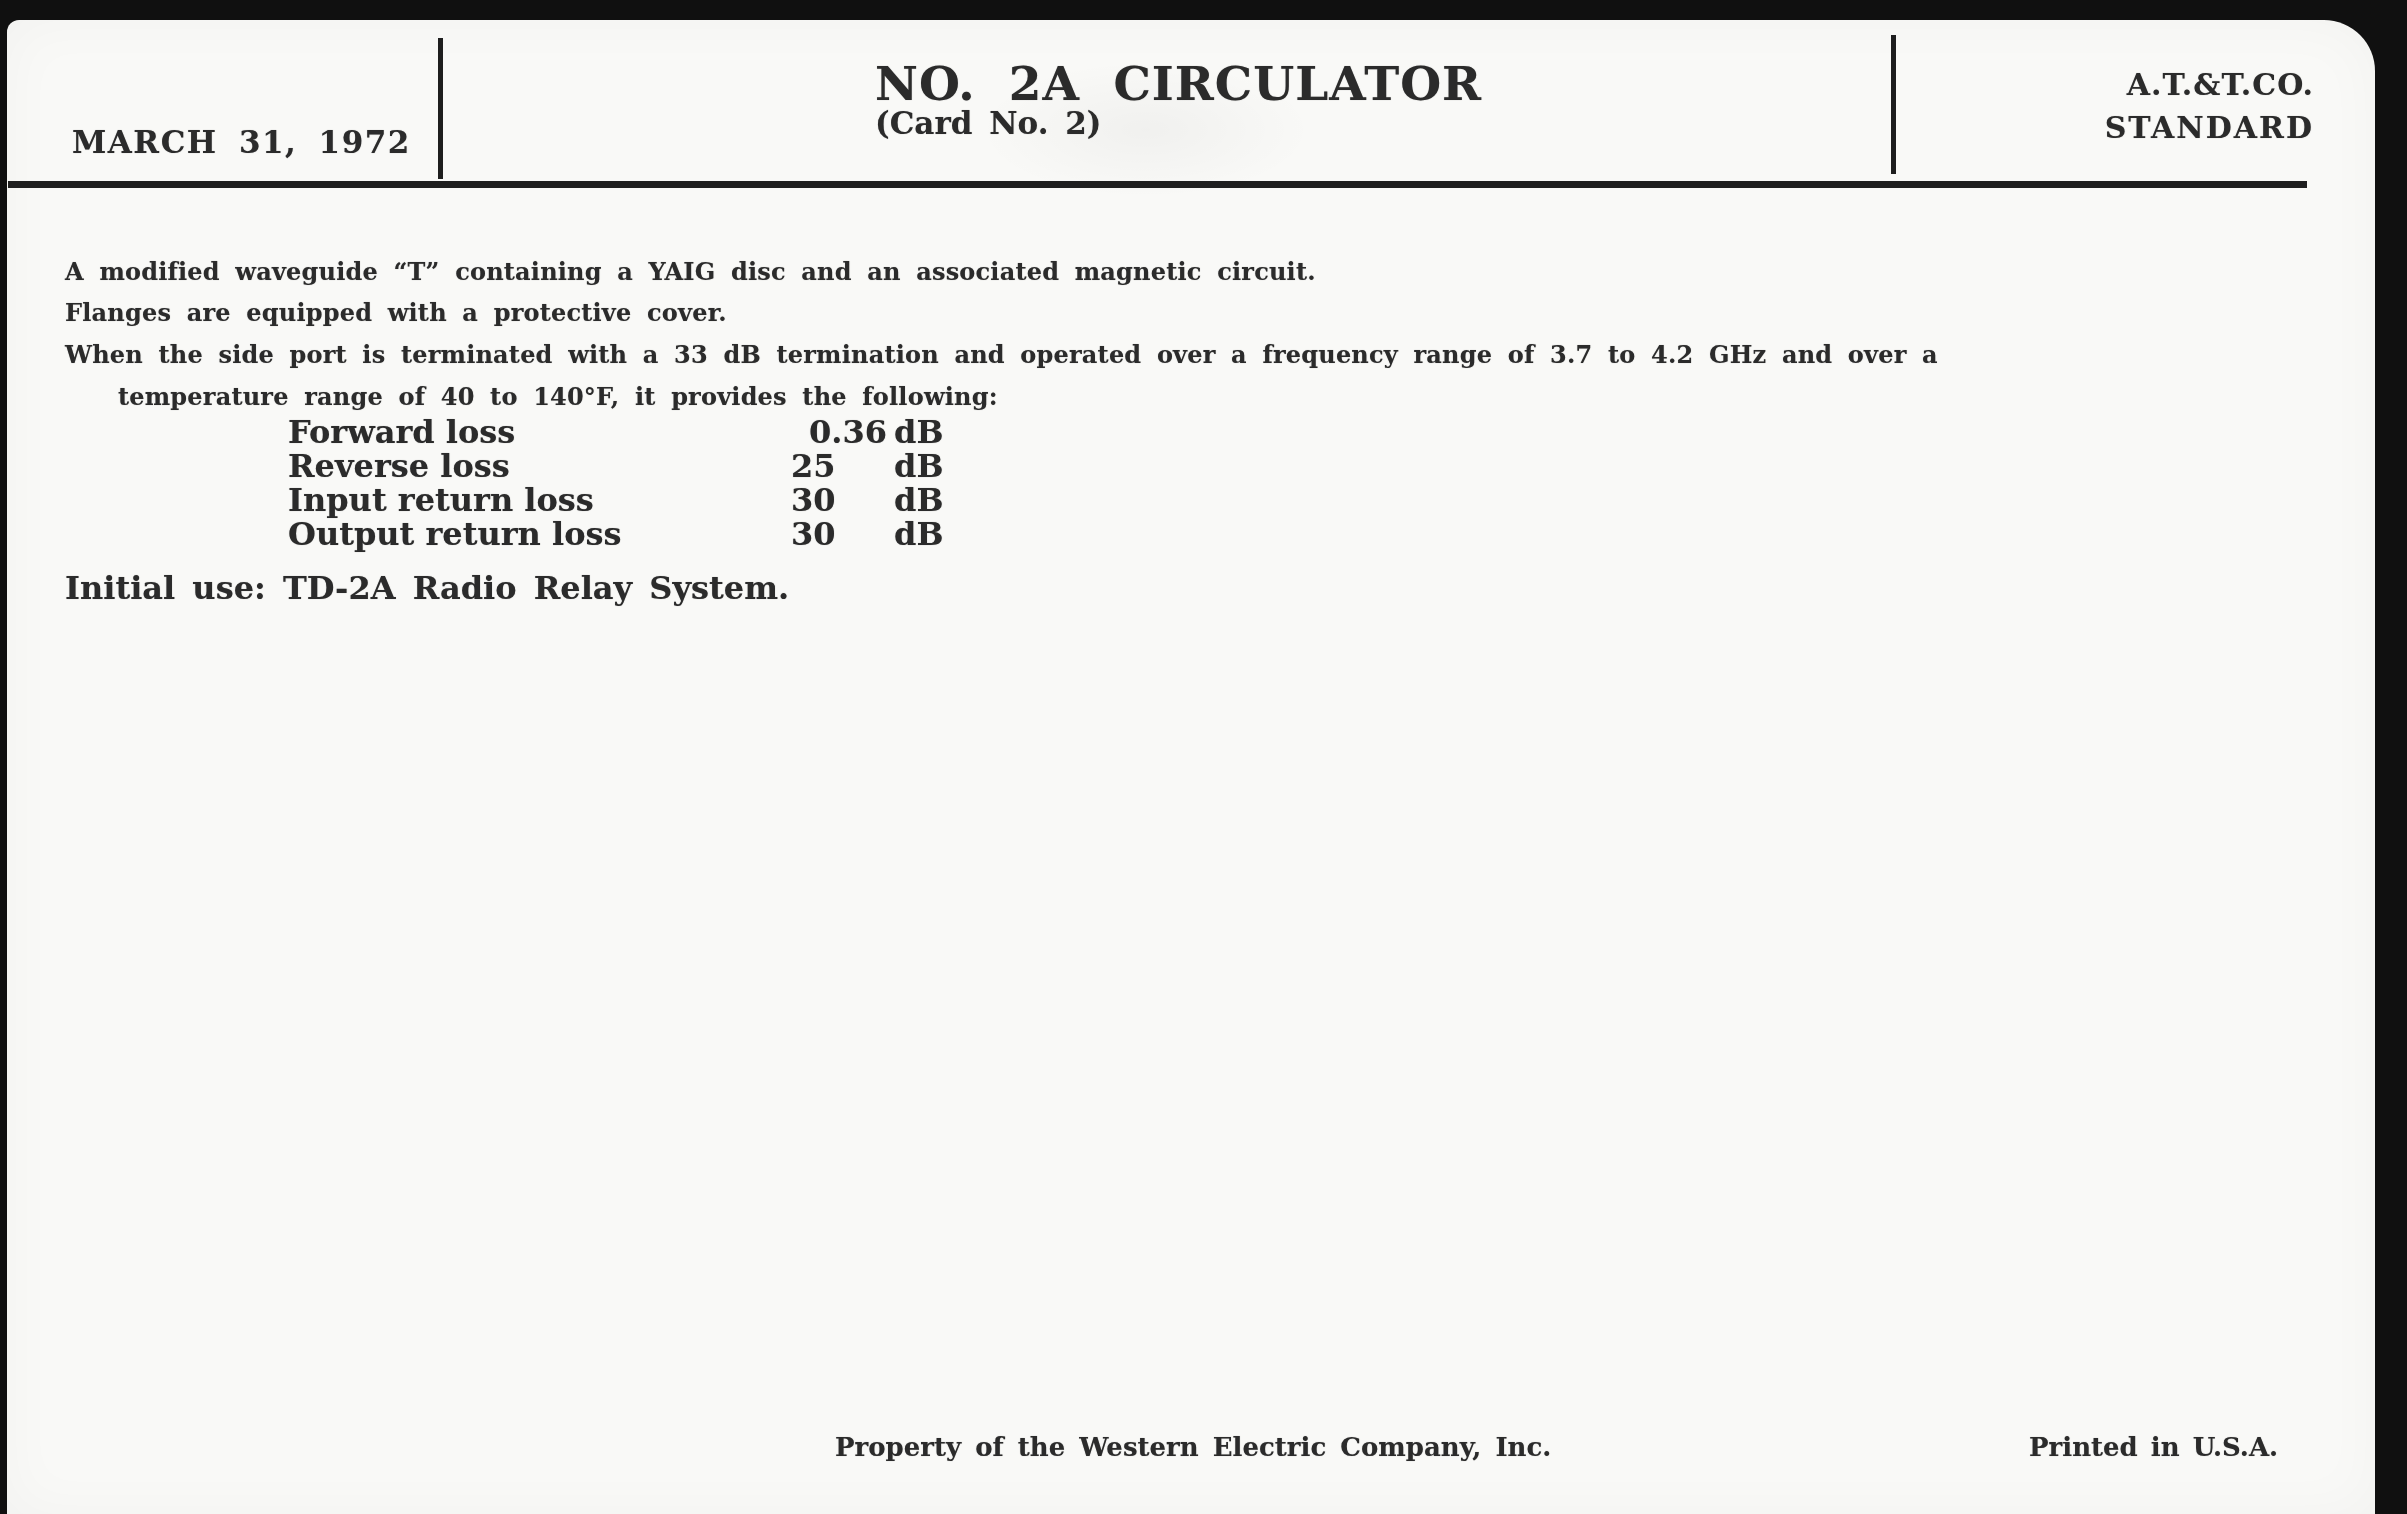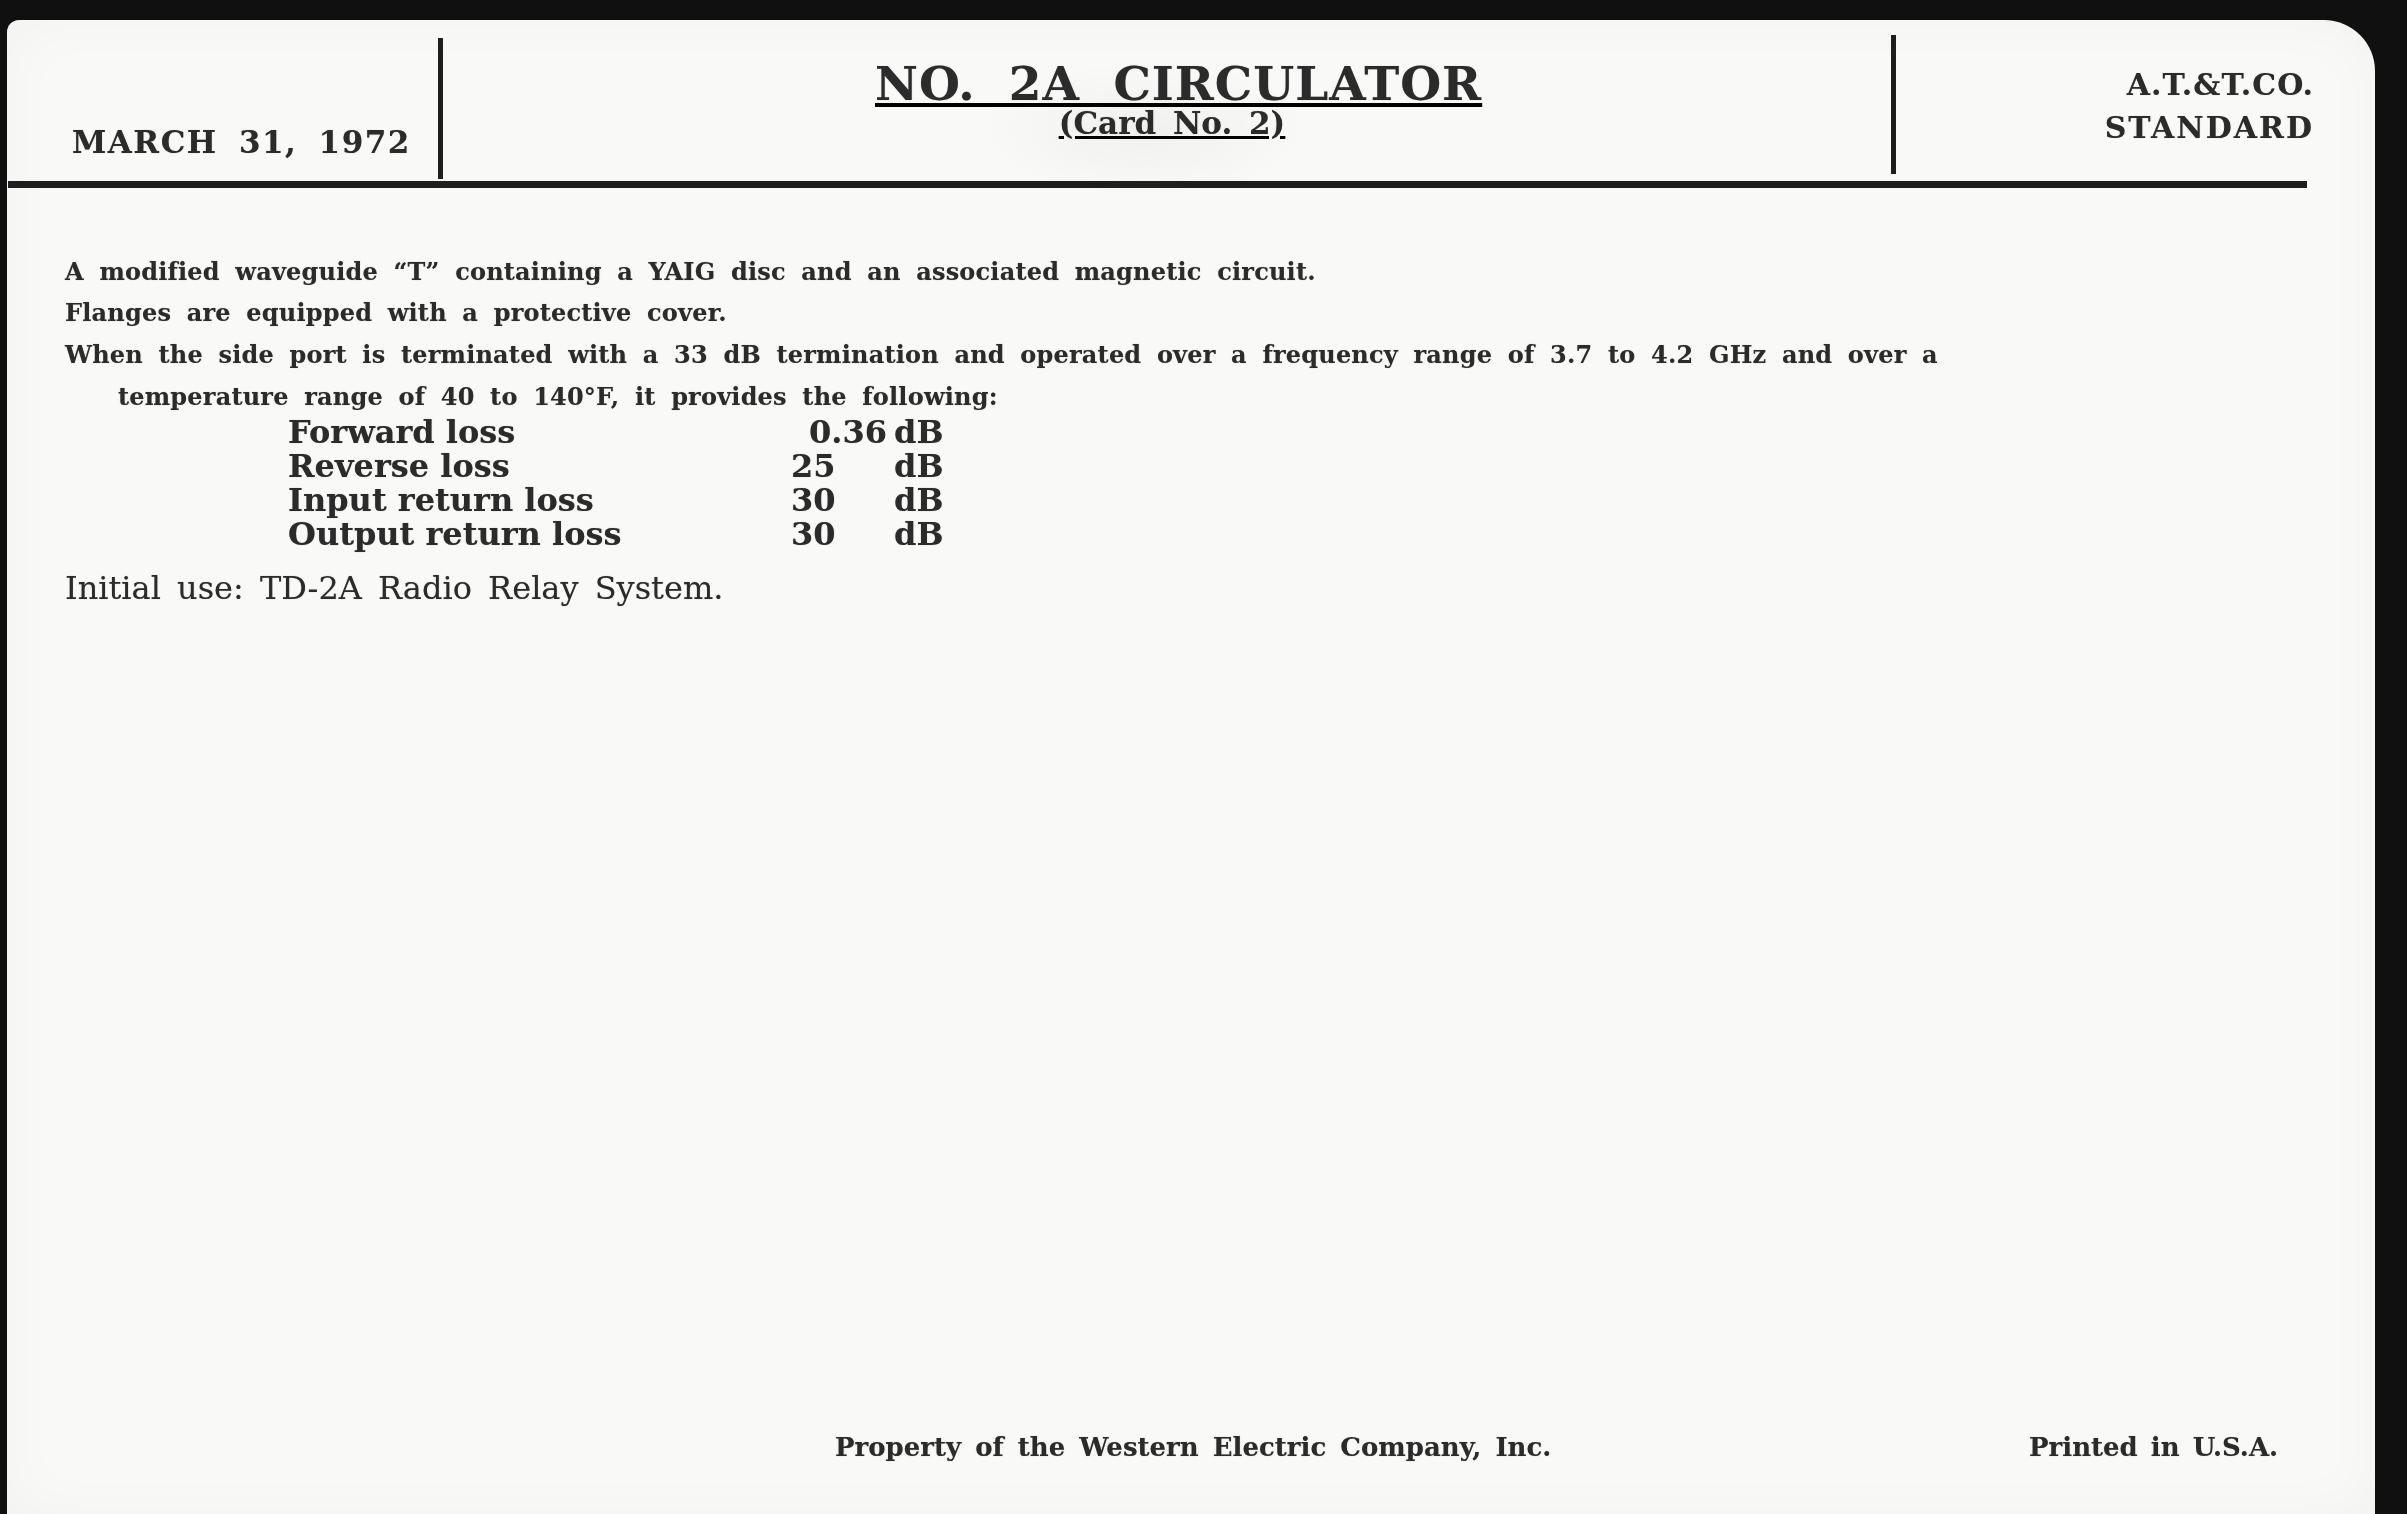--- a/index.html
+++ b/index.html
@@ -24,35 +24,35 @@
     pointer-events:none;
   }
   .ink{color:#2b2b2b;text-shadow:0 0 1px rgba(20,20,20,0.35);}
   .abs{position:absolute;white-space:nowrap;line-height:1;}
 
   
   .date{left:65px;top:107px;font-size:31px;font-weight:700;letter-spacing:1.5px;word-spacing:9px;}
   .vrule{position:absolute;width:5px;background:#1e1e1e;}
   .vrule.left{left:431px;top:18px;height:141px;}
   .vrule.right{left:1884px;top:15px;height:139px;}
-  .title-block{left:868px;top:40px;width:594px;text-align:center;white-space:nowrap;text-decoration:underline;}
+  .title-block{left:868px;top:40px;width:594px;text-align:left;white-space:nowrap;}
   .title{font-size:47px;font-weight:700;letter-spacing:1px;word-spacing:16px;line-height:1;}
   .subtitle{font-size:31px;font-weight:700;word-spacing:6px;line-height:1;margin-top:1px;}
   .org-block{left:1879px;top:50px;width:428px;text-align:right;white-space:nowrap;}
   .org1,.org2{font-size:30px;font-weight:700;letter-spacing:1px;line-height:1;}
   .org2{margin-top:13px;letter-spacing:2px;}
   .hrule{position:absolute;left:1px;top:161px;width:2299px;height:7px;background:#1f1f1f;}
 
   
   .bodyline{font-size:24px;font-weight:700;word-spacing:7px;letter-spacing:0.2px;margin-top:20px;}
   .l1{left:58px;top:220px;}
   .l2{left:58px;top:261px;}
   .l3{left:58px;top:303px;}
   .l4{left:111px;top:345px;}
-  .initial-use{left:58px;top:552px;font-size:32px;font-weight:400;word-spacing:6px;}
+  .initial-use{left:58px;top:552px;font-size:32px;font-weight:700;word-spacing:6px;}
 
   
   .spec{position:absolute;left:281px;top:396px;}
   .spec-row{display:grid;grid-template-columns:503px 103px auto;height:34px;align-items:start;}
   .spec-row > div{font-size:32px;font-weight:700;line-height:1;white-space:nowrap;}
   .spec-row .val.dec{padding-left:18px;}
 
   
   .property{left:828px;top:1414px;font-size:26px;font-weight:700;word-spacing:5px;}
   .printed{left:2022px;top:1414px;font-size:26px;font-weight:700;word-spacing:4px;}

